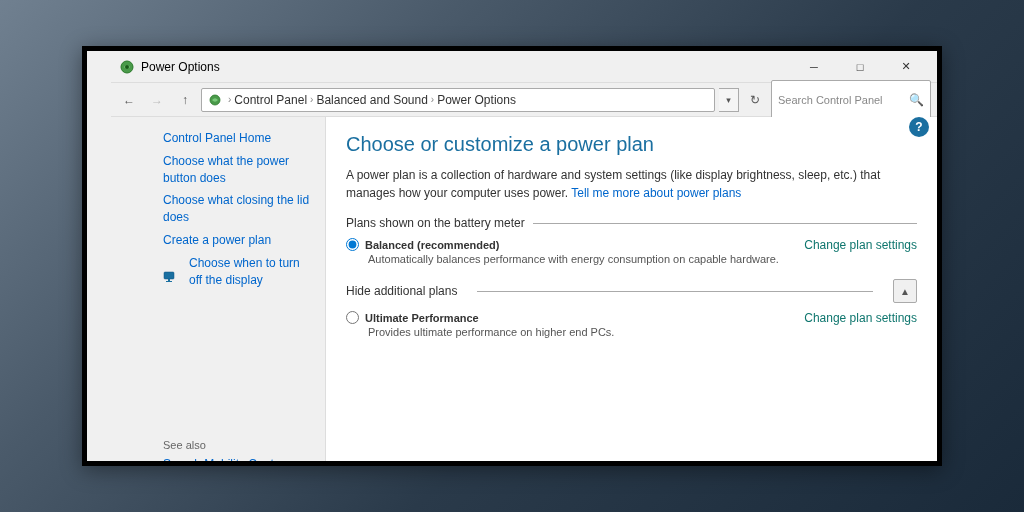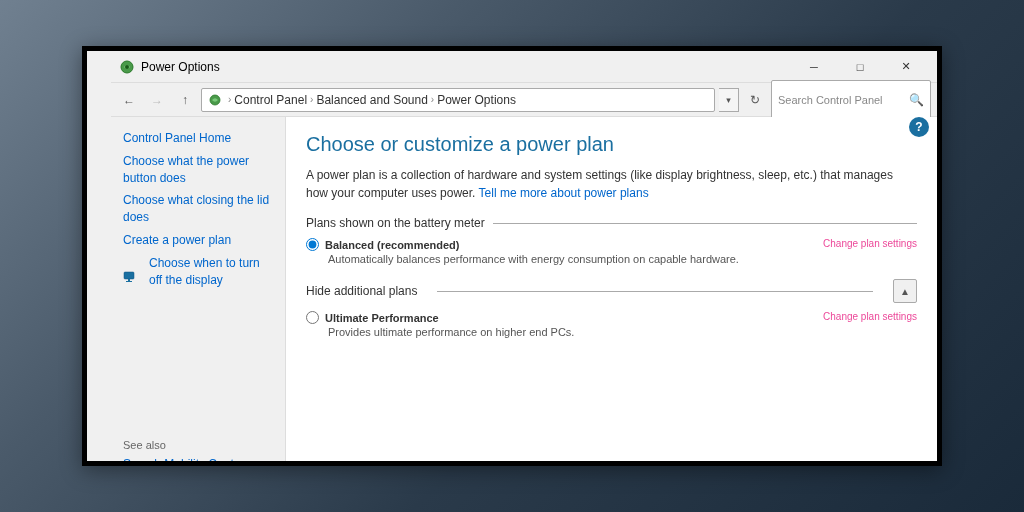--- a/index.html
+++ b/index.html
@@ -170,20 +170,21 @@
       display: flex;
       align-items: center;
       justify-content: space-between;
     }
 
     
     .main-content {
       display: flex;
       flex: 1;
       overflow: hidden;
+      margin-left: 40px;
     }
 
     
     .sidebar {
       width: 175px;
       background: #f0f0f0;
       border-right: 1px solid #ddd;
       padding: 10px 0;
       flex-shrink: 0;
       overflow-y: auto;
@@ -292,22 +293,22 @@
       color: #333;
     }
 
     .plan-desc {
       font-size: 11px;
       color: #555;
       margin-left: 22px;
     }
 
     .change-plan-link {
-      font-size: 10px;
-      color: #ec4899;
+      font-size: 12px;
+      color: #0f766e;
       text-decoration: none;
       white-space: nowrap;
       margin-left: 10px;
       align-self: flex-start;
       cursor: pointer;
     }
 
     .hide-plans-divider {
       display: flex;
       align-items: center;

